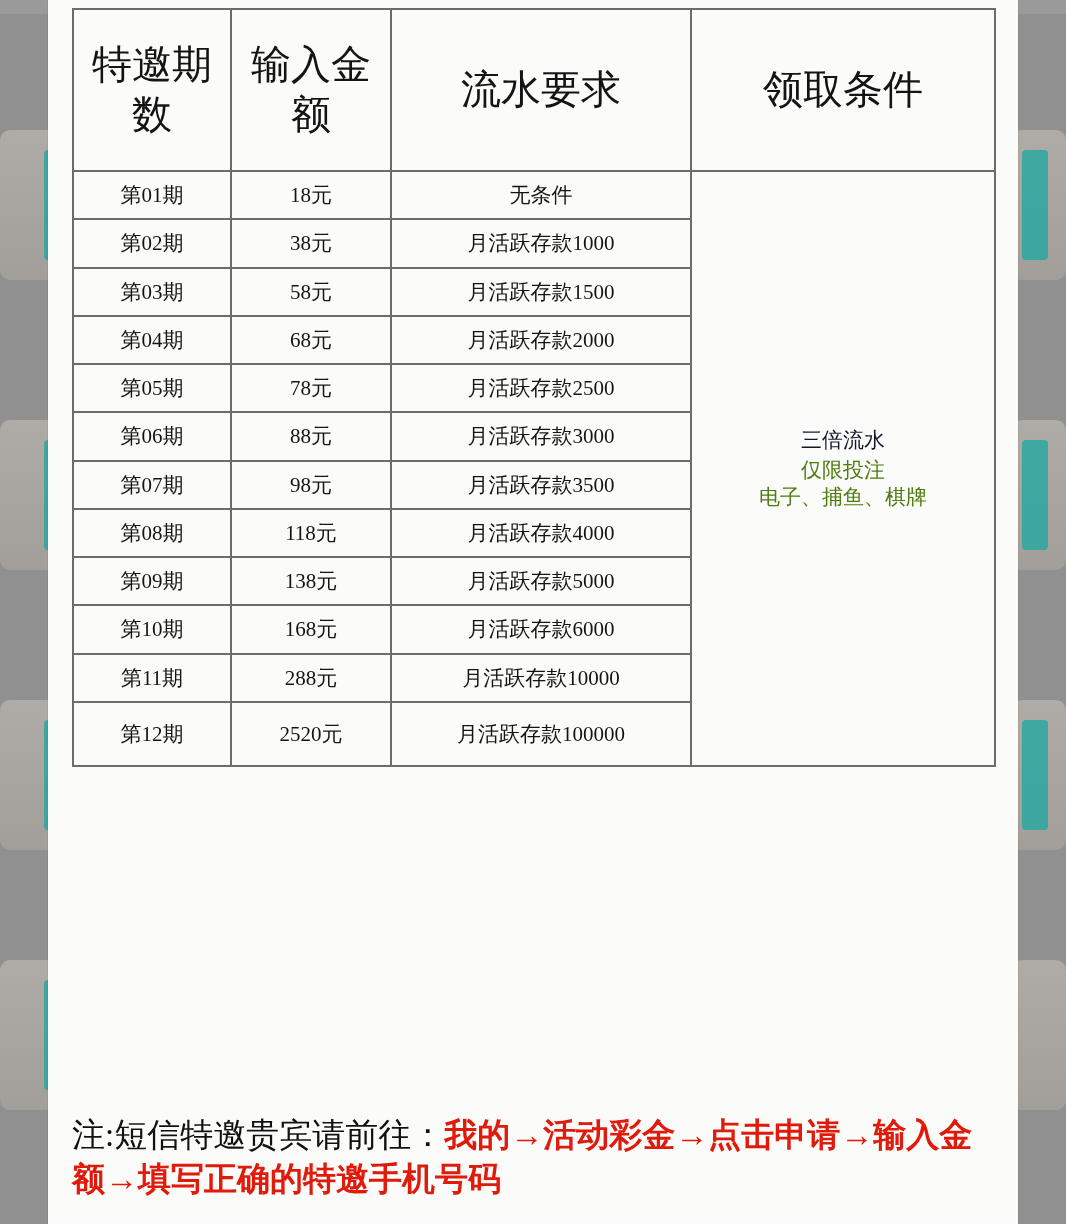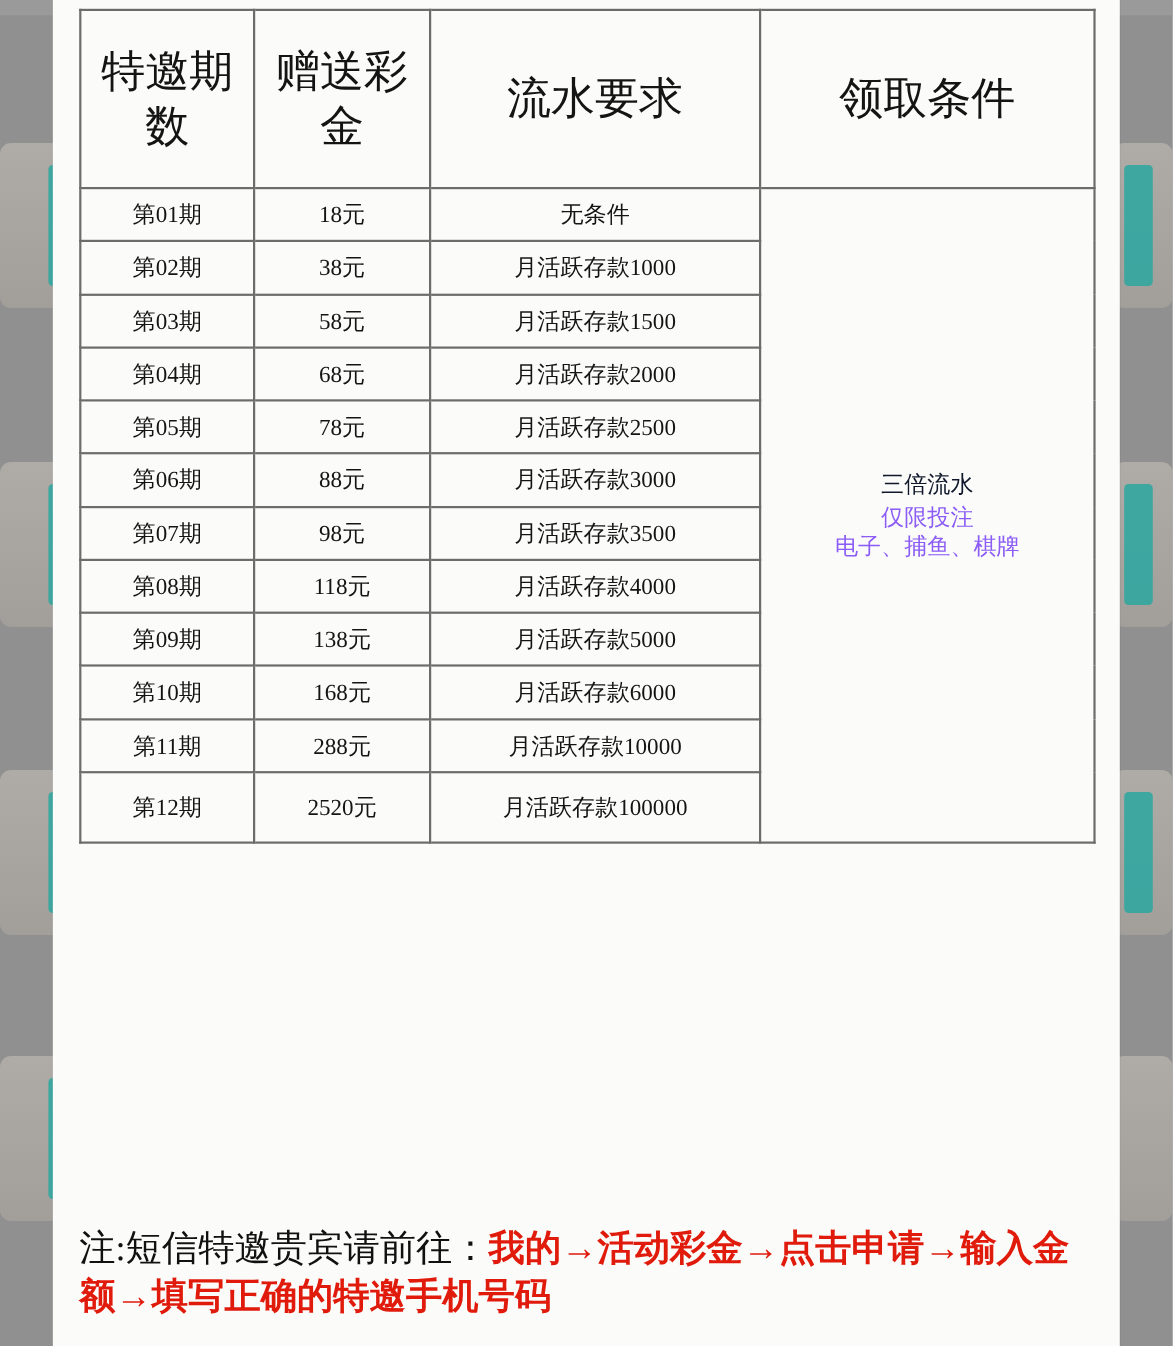--- a/index.html
+++ b/index.html
@@ -97,21 +97,21 @@
   .req-cell {
     font-size: 34px;
     line-height: 1.35;
   }
   .req-top {
     color: #0f172a;
     display: block;
     margin-bottom: 4px;
   }
   .req-red {
-    color: #8b5cf6;
+    color: #4d7c0f;
     display: block;
   }
 
   .note {
     position: absolute;
     left: 24px;
     top: 1082px;
     width: 930px;
     font-size: 33px;
     line-height: 1.32;
@@ -160,21 +160,21 @@
     <table class="bonus">
       <colgroup>
         <col class="c1">
           <col class="c2">
           <col class="c3">
           <col class="c4">
       </colgroup>
       <thead>
         <tr>
           <th>特邀期数</th>
-          <th>赠送彩金</th>
+          <th>输入金额</th>
           <th>流水要求</th>
           <th>领取条件</th>
         </tr>
       </thead>
       <tbody>
         <tr>
           <td>第01期</td>
           <td>18元</td>
           <td>无条件</td>
           <td class="req-cell" rowspan="12">

